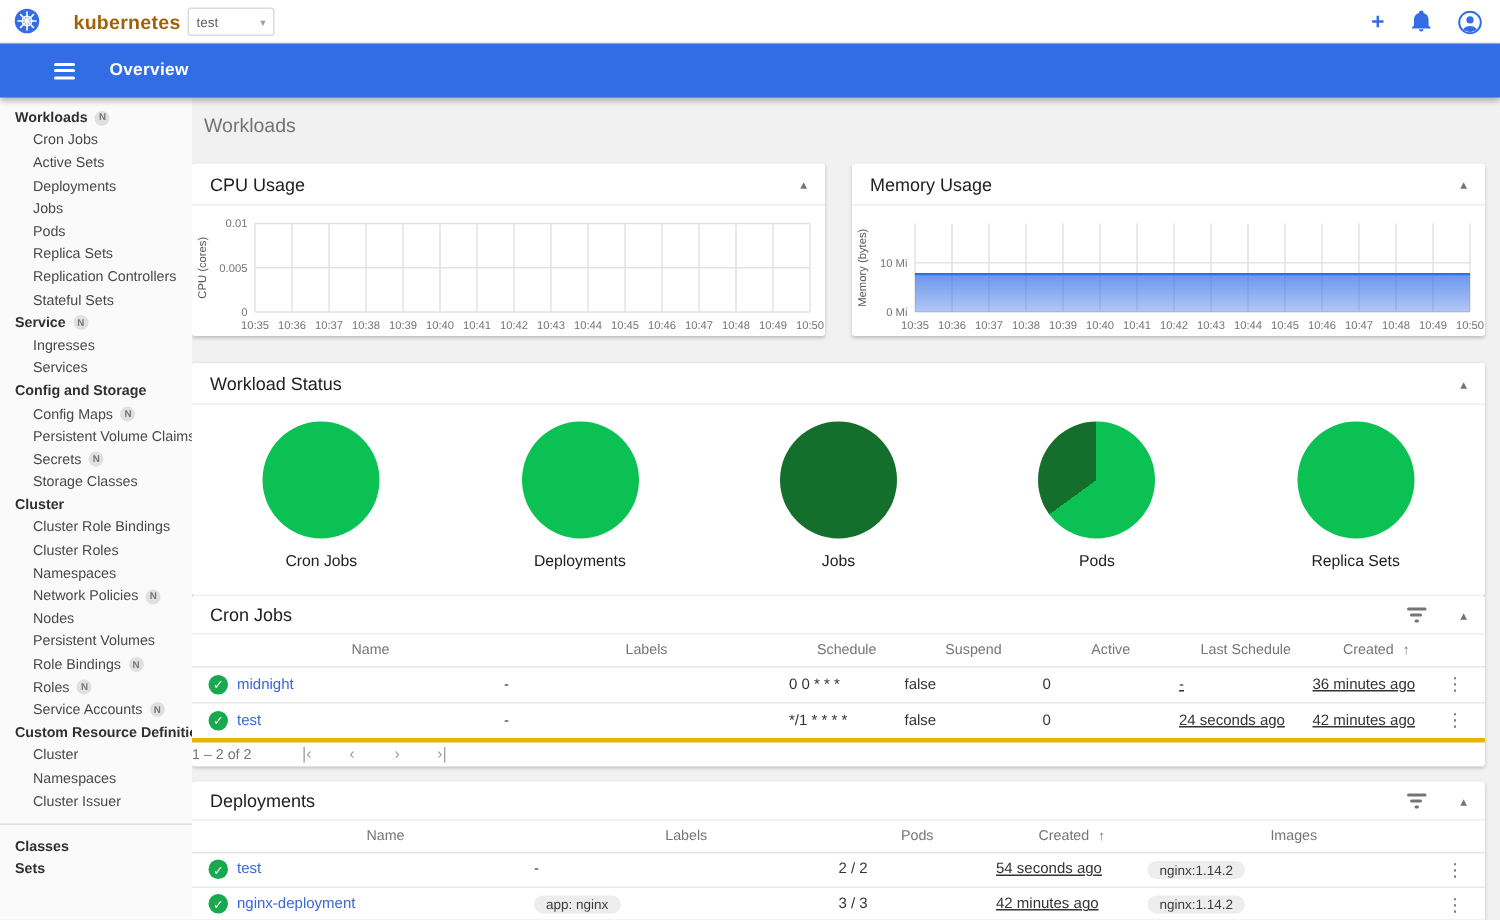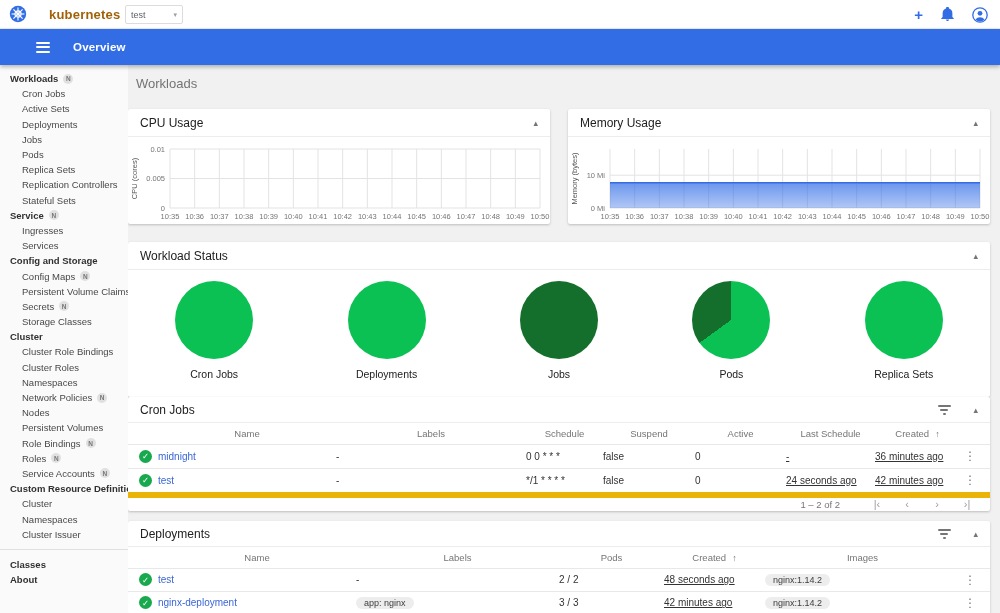--- a/index.html
+++ b/index.html
@@ -62,21 +62,21 @@
   th { font-size:9.5px; color:#757575; font-weight:normal; text-align:center; height:21px; }
   td { font-size:10px; color:#333; height:24px; border-top:1px solid #e8e8e8; }
   .dep-table td { height:23px; }
   tr.hdr th { border-top:none; }
   .check { display:inline-flex; width:13px; height:13px; border-radius:50%; background:#18a94e; color:#fff; font-size:8.5px; align-items:center; justify-content:center; margin-left:11px; }
   a.link { color:#3a66d6; text-decoration:none; cursor:pointer;text-align:right; }
   .u { text-decoration:underline; cursor:pointer; }
   .chip { display:inline-block; background:#ededed; border-radius:9px; padding:1px 8px; font-size:9px; color:#3c3c3c; }
   .kebab { color:#757575; font-size:12px; cursor:pointer; padding:0 4px; }
   .sort-arrow { color:#757575; font-size:9px; margin-left:6px; }
-  .pagination { display:flex; align-items:center; justify-content:flex-end; gap:0; height:19px; border-top:6px solid #eab308; padding-right:8px; }
+  .pagination { display:flex; align-items:center; justify-content:flex-start; gap:0; height:19px; border-top:3px solid #eab308; padding-right:8px; }
   .pg-label { font-size:9.5px; color:#757575; margin-right:22px; }
   .pg-btn { color:#9e9e9e; font-size:11px; width:30px; text-align:center; cursor:pointer; line-height:1; }
 
   svg text { font-family:"Liberation Sans", sans-serif; }
 </style>
 </head>
 <body>
 
 <div class="topbar">
   <div class="logo">
@@ -223,21 +223,21 @@
         <span>Namespaces</span>
       </div>
       <div class="side-item child">
         <span>Cluster Issuer</span>
       </div>
       <div class="side-divider"></div>
       <div class="side-item parent">
         <span>Classes</span>
       </div>
       <div class="side-item parent">
-        <span>About</span>
+        <span>Sets</span>
       </div>
     </div>
 
   <div class="main">
     <div class="page-title">Workloads</div>
 
     <div class="charts-row">
       <div class="card chart-card">
         <div class="card-header">
           <span class="card-title">CPU Usage</span>
@@ -468,21 +468,21 @@
               <th>Pods</th>
               <th>Created<span class="sort-arrow">↑</span></th>
               <th>Images</th>
               <th></th>
             </tr>
             <tr>
               <td><span class="check">✓</span></td>
               <td><a class="link">test</a></td>
               <td>-</td>
               <td>2 / 2</td>
-              <td><span class="u">48 seconds ago</span></td>
+              <td><span class="u">54 seconds ago</span></td>
               <td><span class="chip">nginx:1.14.2</span></td>
               <td><span class="kebab">⋮</span></td>
             </tr>
             <tr>
               <td><span class="check">✓</span></td>
               <td><a class="link">nginx-deployment</a></td>
               <td><span class="chip">app: nginx</span></td>
               <td>3 / 3</td>
               <td><span class="u">42 minutes ago</span></td>
               <td><span class="chip">nginx:1.14.2</span></td>

